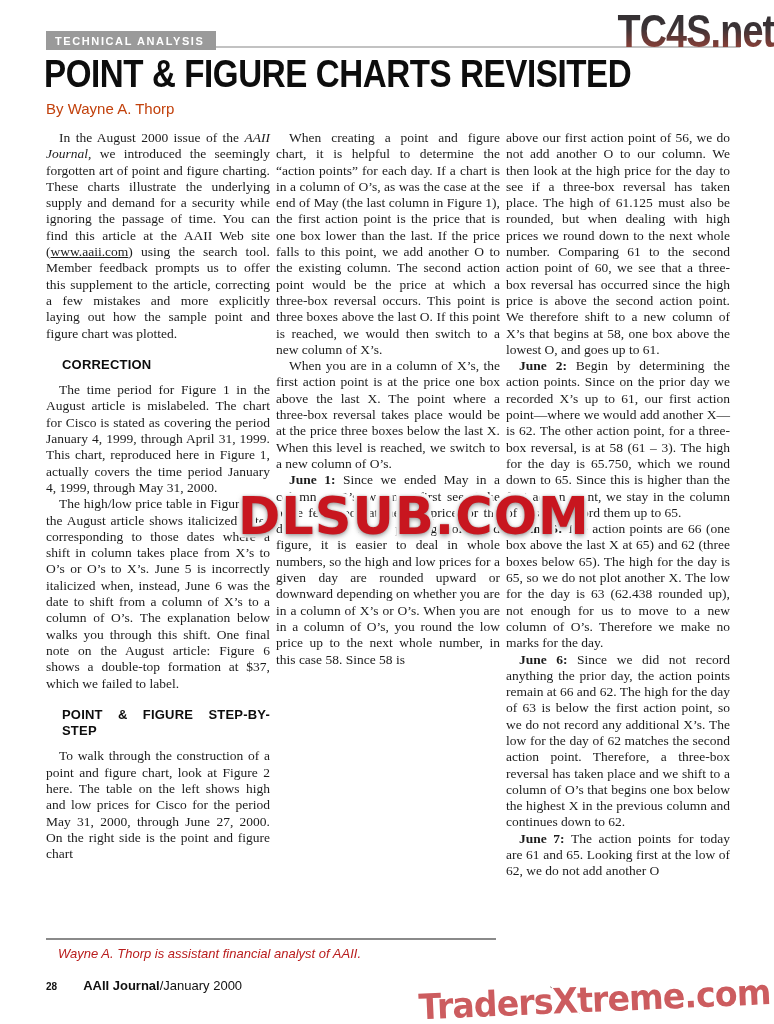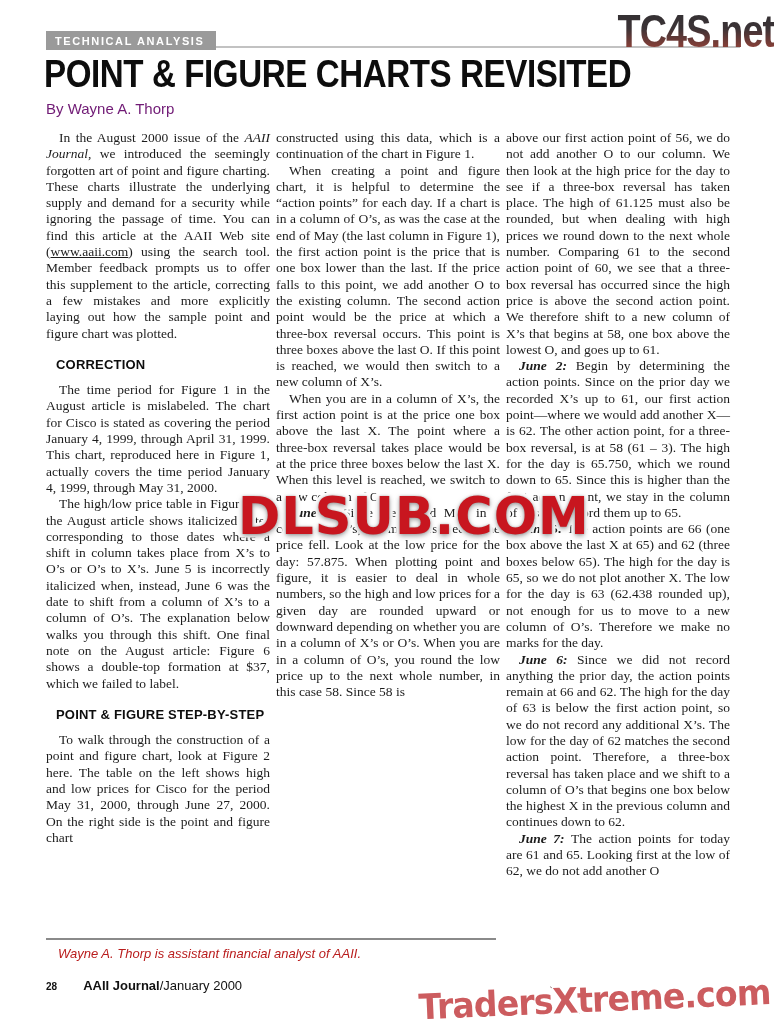--- a/index.html
+++ b/index.html
@@ -27,37 +27,37 @@
   .title{
     position:absolute;left:44px;top:52px;
     font-family:"Liberation Sans",sans-serif;
     font-weight:bold;font-size:39px;letter-spacing:-0.5px;
     transform:scaleX(0.85);transform-origin:left center;
     white-space:nowrap;color:#0d0d0d;
   }
   .byline{
     position:absolute;left:46px;top:100px;
     font-family:"Liberation Sans",sans-serif;
-    font-size:15px;color:#701a75;
+    font-size:15px;color:#c2410c;
   }
   
   .columns{
     position:absolute;left:46px;top:130px;width:700px;
     display:flex;gap:6px;
   }
   .col{width:224px;font-size:13.5px;line-height:16.3px;text-align:justify;}
   .col p{margin:0;}
   .col p.indent{text-indent:13px;}
   .col h3{
     font-family:"Liberation Sans",sans-serif;
     font-size:13px;font-weight:bold;letter-spacing:0.2px;
-    margin:15px 0 9px 10px;color:#0d0d0d;
+    margin:15px 0 9px 16px;color:#0d0d0d;
   }
   .seg-i{font-style:italic;}
-  .seg-bi{font-style:italic;font-weight:bold;}
+  .seg-bi{font-weight:bold;}
   .seg-u{text-decoration:underline;}
   
   .footnote-rule{
     position:absolute;left:46px;top:938px;width:450px;height:1.5px;background:#8a8a8a;
   }
   .footnote{
     position:absolute;left:58px;top:946px;width:440px;
     font-family:"Liberation Sans",sans-serif;
     font-style:italic;font-size:13px;color:#b91c1c;
   }
@@ -118,21 +118,20 @@
   <div class="columns">
     <div class="col">
         <p class="indent"><span>In the August 2000 issue of the </span><span class="seg-i">AAII Journal</span><span>, we introduced the seemingly forgotten art of point and figure charting. These charts illustrate the underlying supply and demand for a security while ignoring the passage of time. You can find this article at the AAII Web site (</span><span class="seg-u">www.aaii.com</span><span>) using the search tool. Member feedback prompts us to offer this supplement to the article, correcting a few mistakes and more explicitly laying out how the sample point and figure chart was plotted.</span></p>
         <h3>CORRECTION</h3>
         <p class="indent"><span>The time period for Figure 1 in the August article is mislabeled. The chart for Cisco is stated as covering the period January 4, 1999, through April 31, 1999. This chart, reproduced here in Figure 1, actually covers the time period January 4, 1999, through May 31, 2000.</span></p>
         <p class="indent"><span>The high/low price table in Figure 2 in the August article shows italicized dates corresponding to those dates where a shift in column takes place from X’s to O’s or O’s to X’s. June 5 is incorrectly italicized when, instead, June 6 was the date to shift from a column of X’s to a column of O’s. The explanation below walks you through this shift. One final note on the August article: Figure 6 shows a double-top formation at $37, which we failed to label.</span></p>
         <h3>POINT &amp; FIGURE STEP-BY-STEP</h3>
         <p class="indent"><span>To walk through the construction of a point and figure chart, look at Figure 2 here. The table on the left shows high and low prices for Cisco for the period May 31, 2000, through June 27, 2000. On the right side is the point and figure chart</span></p>
       </div>
     <div class="col">
-        <p class=""><span>constructed using this data, which is a continuation of the chart in Figure 1.</span></p>
         <p class="indent"><span>When creating a point and figure chart, it is helpful to determine the “action points” for each day. If a chart is in a column of O’s, as was the case at the end of May (the last column in Figure 1), the first action point is the price that is one box lower than the last. If the price falls to this point, we add another O to the existing column. The second action point would be the price at which a three-box reversal occurs. This point is three boxes above the last O. If this point is reached, we would then switch to a new column of X’s.</span></p>
         <p class="indent"><span>When you are in a column of X’s, the first action point is at the price one box above the last X. The point where a three-box reversal takes place would be at the price three boxes below the last X. When this level is reached, we switch to a new column of O’s.</span></p>
         <p class="indent"><span class="seg-bi">June 1:</span><span> Since we ended May in a column of O’s, we must first see if the price fell. Look at the low price for the day: 57.875. When plotting point and figure, it is easier to deal in whole numbers, so the high and low prices for a given day are rounded upward or downward depending on whether you are in a column of X’s or O’s. When you are in a column of O’s, you round the low price up to the next whole number, in this case 58. Since 58 is</span></p>
       </div>
     <div class="col">
         <p class=""><span>above our first action point of 56, we do not add another O to our column. We then look at the high price for the day to see if a three-box reversal has taken place. The high of 61.125 must also be rounded, but when dealing with high prices we round down to the next whole number. Comparing 61 to the second action point of 60, we see that a three-box reversal has occurred since the high price is above the second action point. We therefore shift to a new column of X’s that begins at 58, one box above the lowest O, and goes up to 61.</span></p>
         <p class="indent"><span class="seg-bi">June 2:</span><span> Begin by determining the action points. Since on the prior day we recorded X’s up to 61, our first action point—where we would add another X—is 62. The other action point, for a three-box reversal, is at 58 (61 – 3). The high for the day is 65.750, which we round down to 65. Since this is higher than the first action point, we stay in the column of X’s and record them up to 65.</span></p>
         <p class="indent"><span class="seg-bi">June 5:</span><span> The action points are 66 (one box above the last X at 65) and 62 (three boxes below 65). The high for the day is 65, so we do not plot another X. The low for the day is 63 (62.438 rounded up), not enough for us to move to a new column of O’s. Therefore we make no marks for the day.</span></p>
         <p class="indent"><span class="seg-bi">June 6:</span><span> Since we did not record anything the prior day, the action points remain at 66 and 62. The high for the day of 63 is below the first action point, so we do not record any additional X’s. The low for the day of 62 matches the second action point. Therefore, a three-box reversal has taken place and we shift to a column of O’s that begins one box below the highest X in the previous column and continues down to 62.</span></p>
         <p class="indent"><span class="seg-bi">June 7:</span><span> The action points for today are 61 and 65. Looking first at the low of 62, we do not add another O</span></p>

